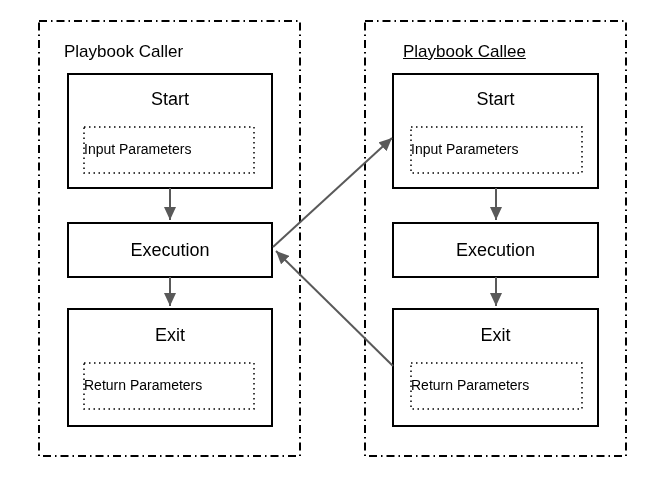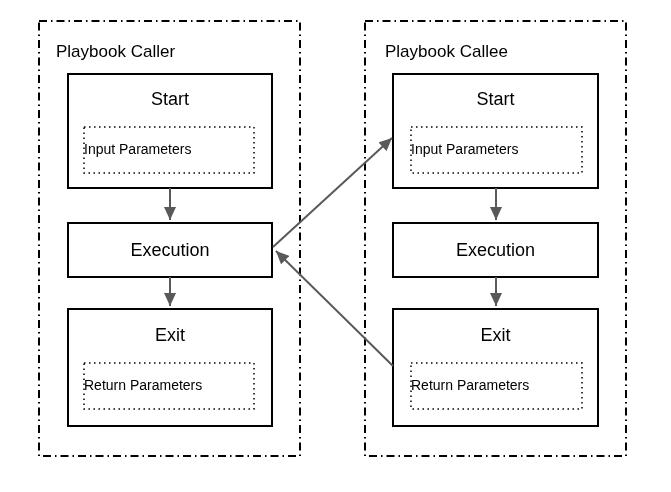--- a/index.html
+++ b/index.html
@@ -72,27 +72,27 @@
 
     <line x1="170" y1="188" x2="170" y2="220" stroke="#595959" stroke-width="2" marker-end="url(#arrowhead)"></line>
     <line x1="170" y1="277" x2="170" y2="306" stroke="#595959" stroke-width="2" marker-end="url(#arrowhead)"></line>
     <line x1="496" y1="188" x2="496" y2="220" stroke="#595959" stroke-width="2" marker-end="url(#arrowhead)"></line>
     <line x1="496" y1="277" x2="496" y2="306" stroke="#595959" stroke-width="2" marker-end="url(#arrowhead)"></line>
 
     <line x1="273" y1="247" x2="392" y2="138" stroke="#595959" stroke-width="2" marker-end="url(#arrowhead)"></line>
     <line x1="393" y1="366" x2="276" y2="251" stroke="#595959" stroke-width="2" marker-end="url(#arrowhead)"></line>
   </svg>
 
-  <div class="label panel-title" style="left:56px; top:42px;">Playbook Caller</div>
+  <div class="label panel-title" style="left:64px; top:42px;">Playbook Caller</div>
   <div class="label node-label" style="left:68px; top:89px; width:204px;">Start</div>
   <div class="label param-label" style="left:84px; top:141px; width:170px;">Input Parameters</div>
   <div class="label node-label" style="left:68px; top:240px; width:204px;">Execution</div>
   <div class="label node-label" style="left:68px; top:325px; width:204px;">Exit</div>
   <div class="label param-label" style="left:84px; top:377px; width:170px;">Return Parameters</div>
 
-  <div class="label panel-title" style="left:385px; top:42px;">Playbook Callee</div>
+  <div class="label panel-title" style="left:403px; top:42px;text-decoration:underline;">Playbook Callee</div>
   <div class="label node-label" style="left:393px; top:89px; width:205px;">Start</div>
   <div class="label param-label" style="left:411px; top:141px; width:171px;">Input Parameters</div>
   <div class="label node-label" style="left:393px; top:240px; width:205px;">Execution</div>
   <div class="label node-label" style="left:393px; top:325px; width:205px;">Exit</div>
   <div class="label param-label" style="left:411px; top:377px; width:171px;">Return Parameters</div>
 
 </div>
 
 </body></html>

